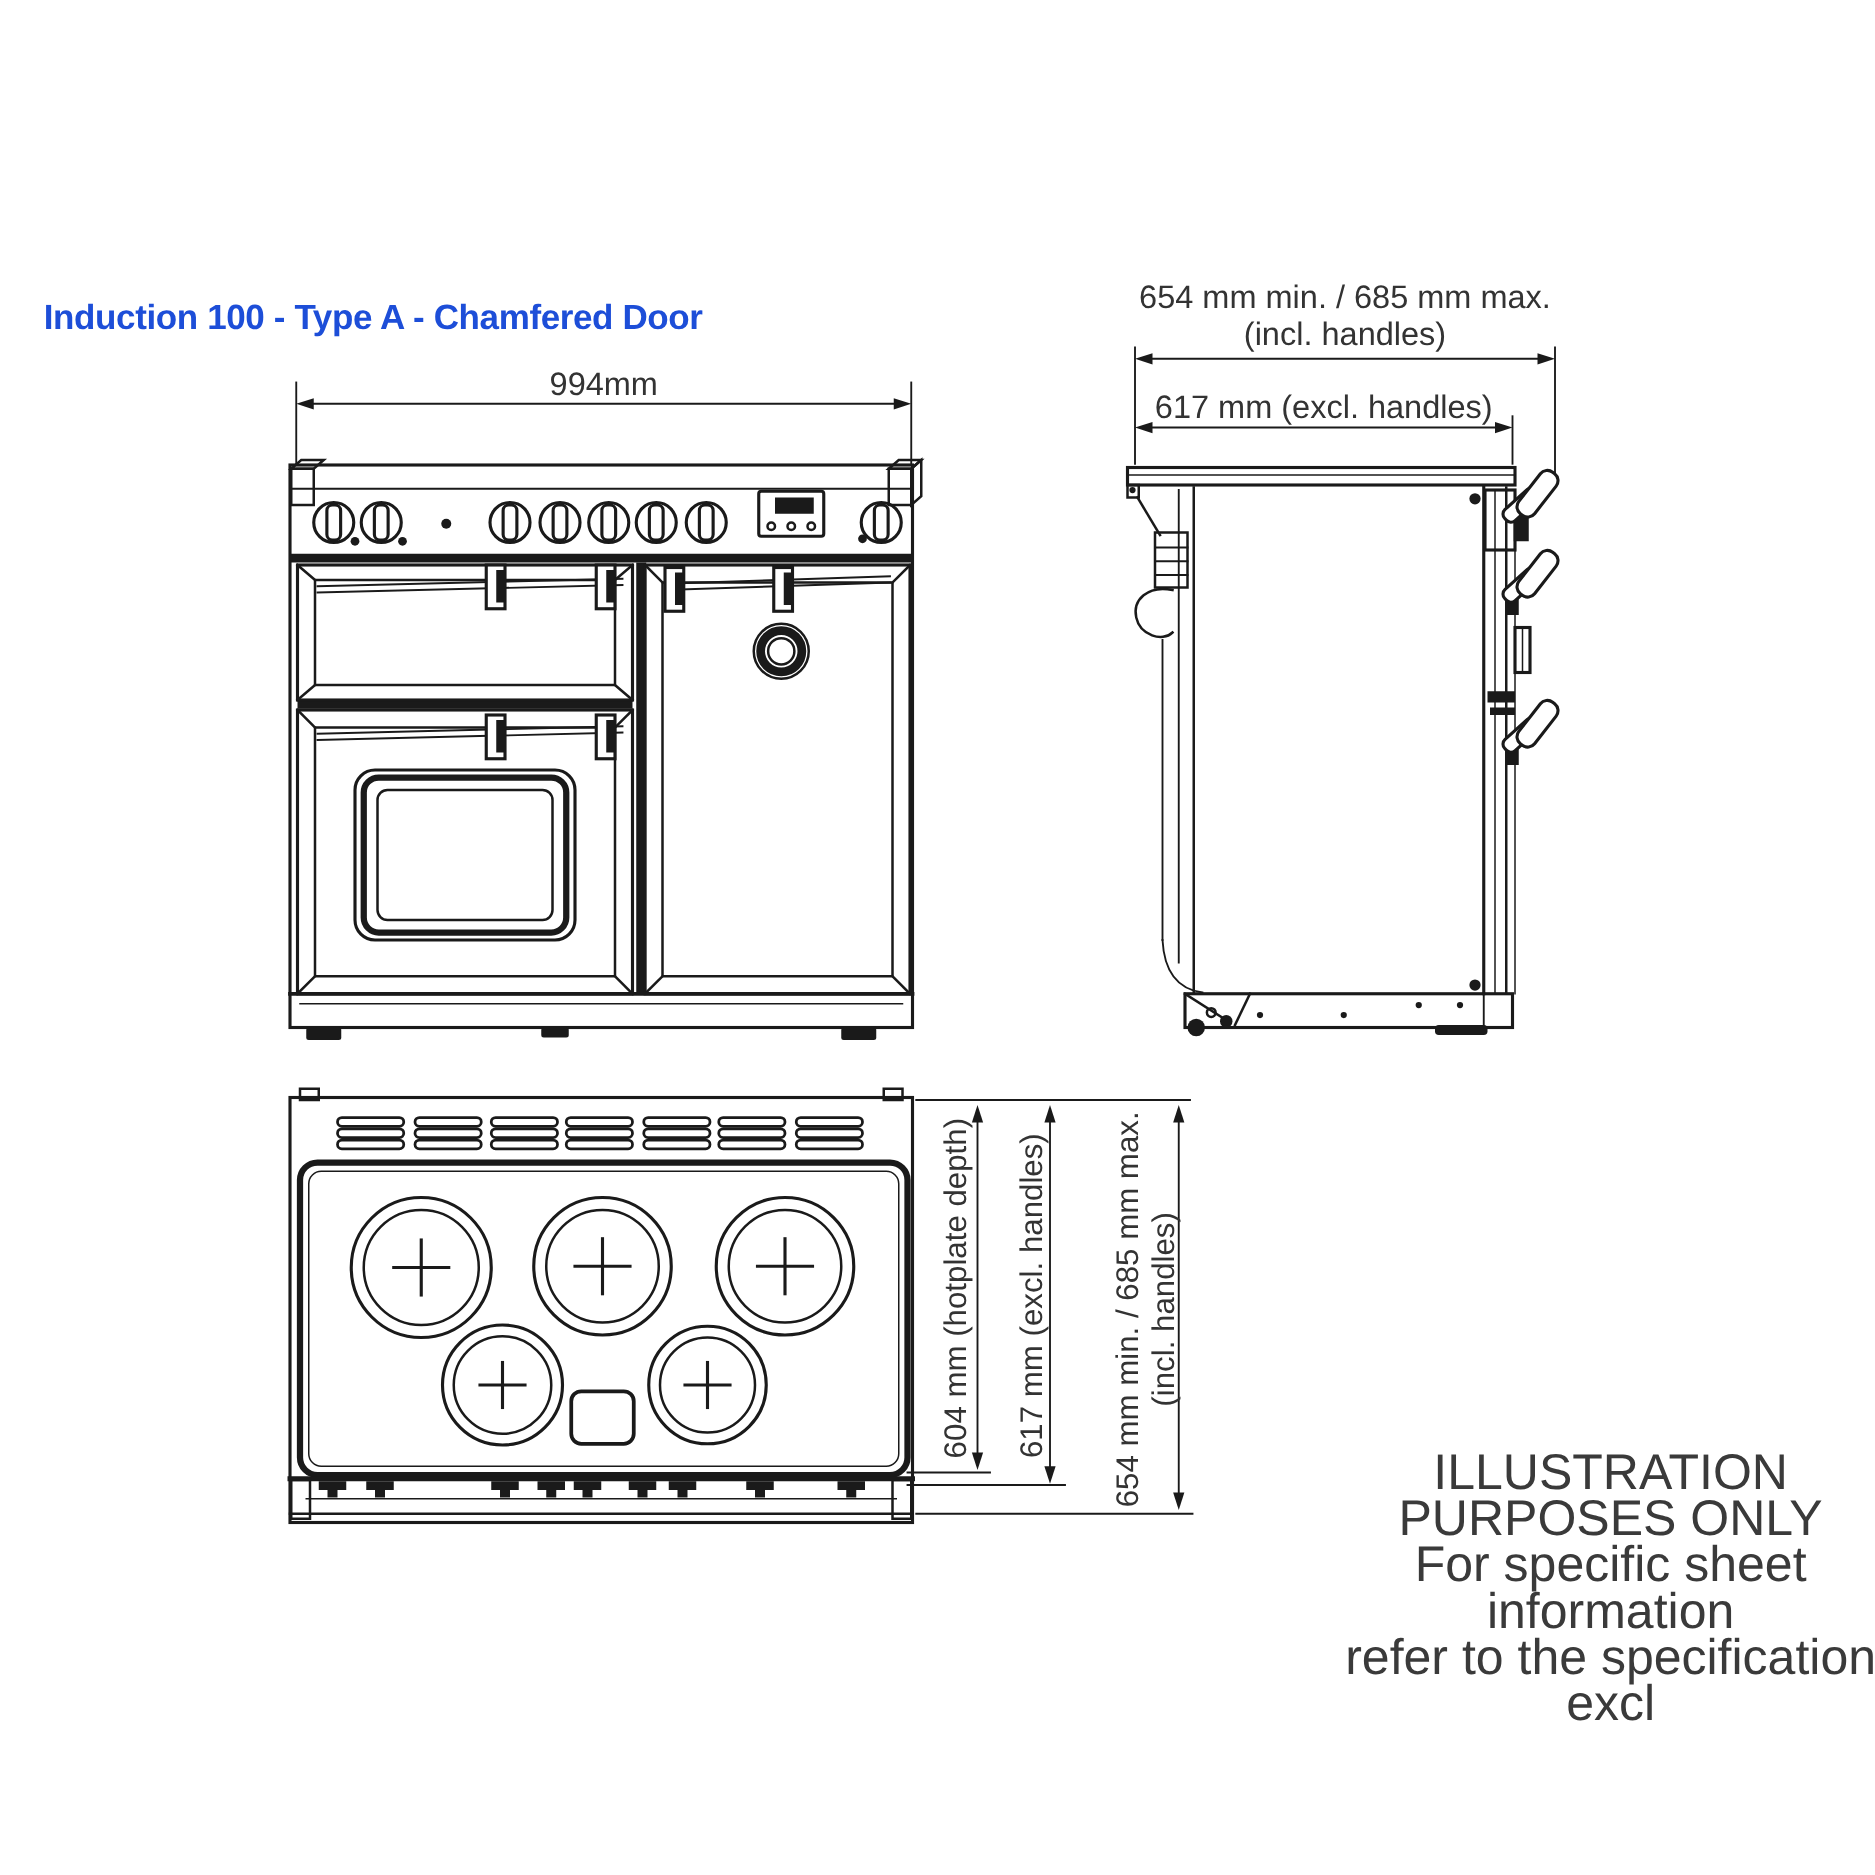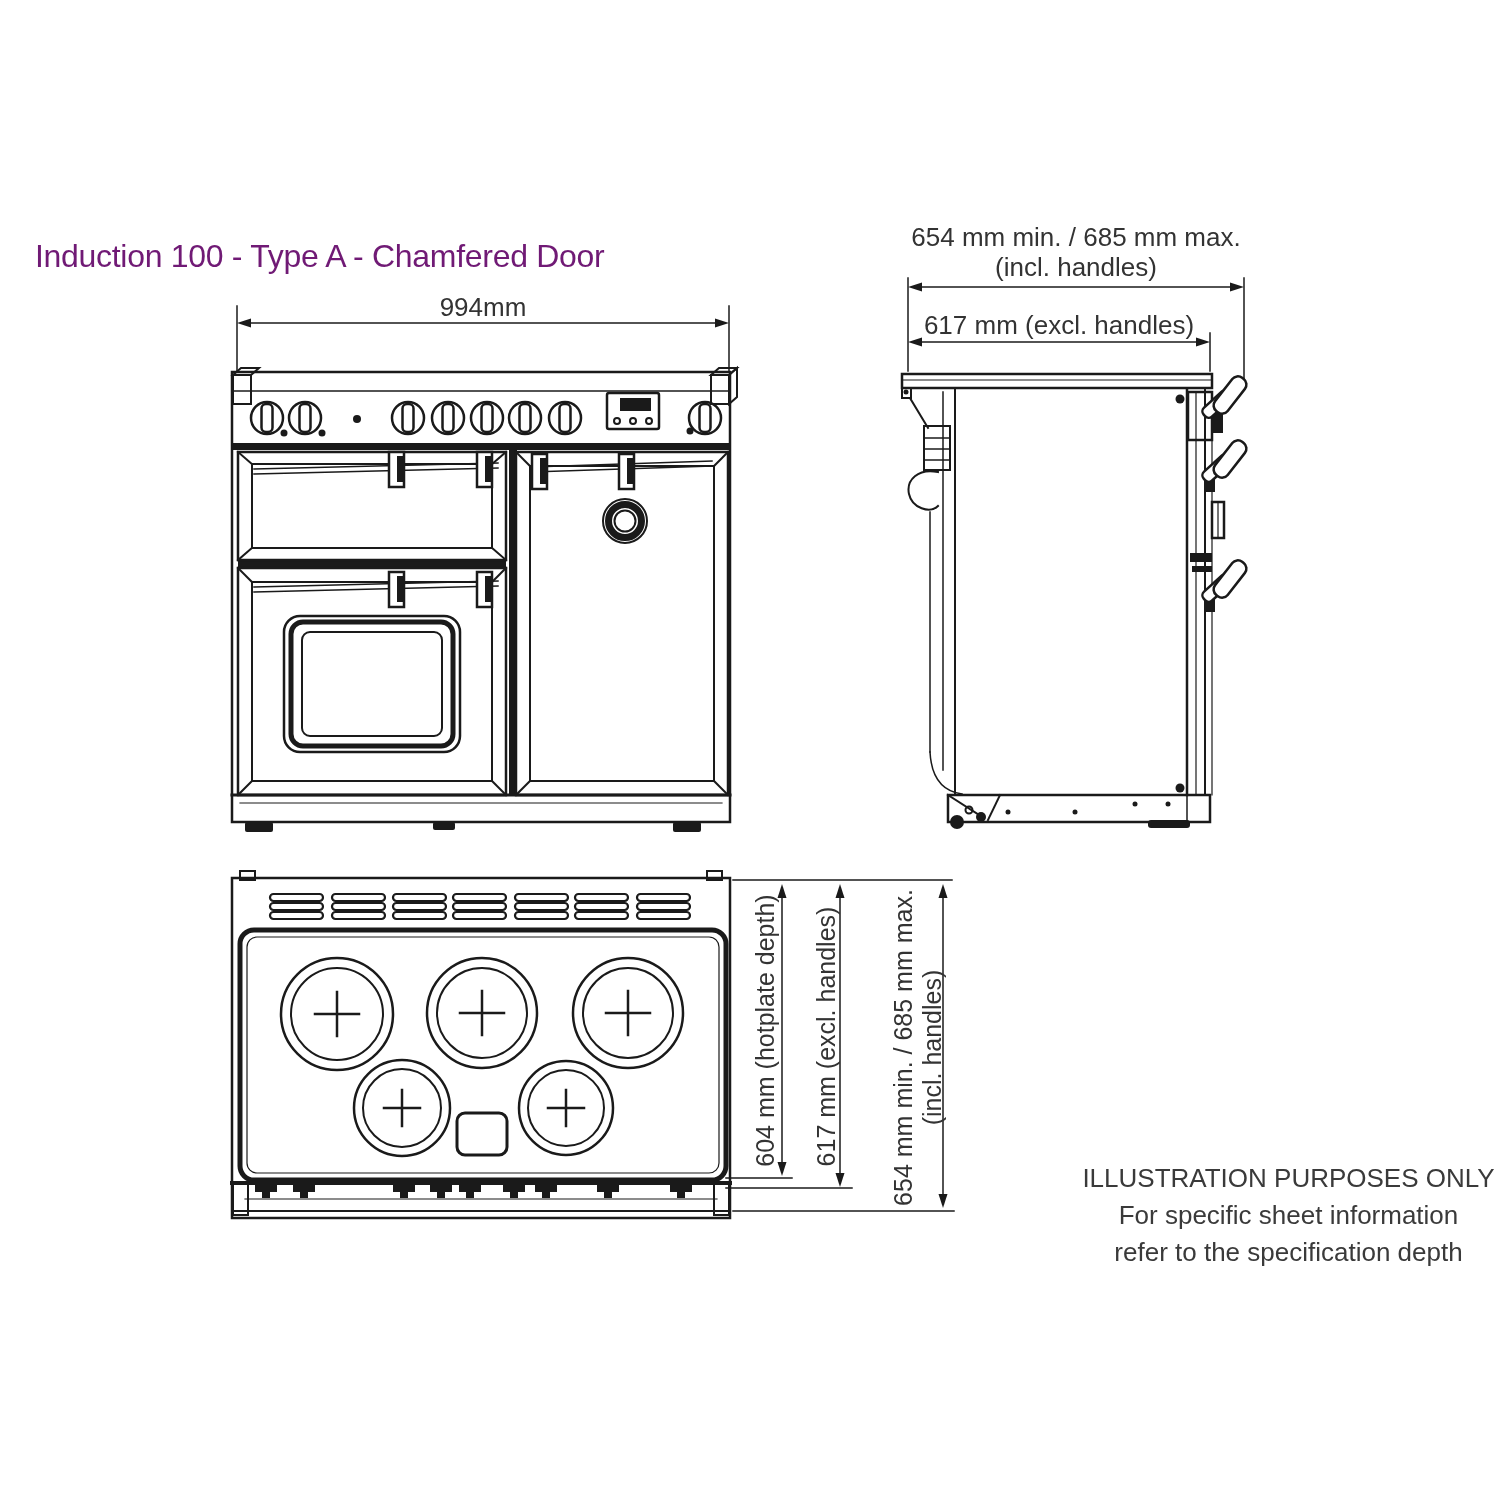--- a/index.html
+++ b/index.html
@@ -1,32 +1,32 @@
 <!DOCTYPE html>
 <html><head>
 <meta charset="utf-8">
 <style>
   html,body{margin:0;padding:0;background:#ffffff;}
   #canvas{position:relative;width:1500px;height:1500px;background:#ffffff;overflow:hidden;
           font-family:"Liberation Sans", sans-serif;}
   #lineart{position:absolute;left:0;top:0;}
   .txt{position:absolute;color:#2e2e2e;white-space:nowrap;}
-  .title{left:35px;top:238px;font-size:32px;font-weight:normal;letter-spacing:-0.3px;color:#701a75;}
+  .title{left:35px;top:238px;font-size:28px;font-weight:bold;letter-spacing:-0.3px;color:#1d4ed8;}
   .dim{font-size:26px;text-align:center;color:#333333;}
   .front-width{left:237px;top:292px;width:492px;}
   .side-incl-1{left:908px;top:222px;width:336px;}
   .side-incl-2{left:908px;top:252px;width:336px;}
   .side-excl{left:908px;top:310px;width:302px;}
   .rot{position:absolute;font-size:25px;color:#333333;text-align:center;
        transform:rotate(-90deg);transform-origin:center center;white-space:nowrap;}
   .top-604{left:555px;top:1016px;width:420px;}
   .top-617{left:616px;top:1022px;width:420px;}
   .top-654-1{left:683px;top:1033px;width:440px;}
   .top-654-2{left:712px;top:1033px;width:440px;}
-  .note{left:1076px;top:1160px;width:425px;font-size:26px;line-height:37px;text-align:center;
+  .note{left:1076px;top:1160px;width:425px;font-size:40px;line-height:37px;text-align:center;
         color:#3a3a3a;white-space:normal;}
 </style>
 </head>
 <body>
 
 <div id="canvas">
 
 <svg id="lineart" width="1500" height="1500" viewBox="0 0 1500 1500">
   <g stroke="#1a1a1a" fill="none" stroke-width="2" stroke-linecap="square">
 
@@ -378,16 +378,16 @@
 <div class="txt dim side-excl">617 mm (excl. handles)</div>
 
 <div class="rot top-604">604 mm (hotplate depth)</div>
 <div class="rot top-617">617 mm (excl. handles)</div>
 <div class="rot top-654-1">654 mm min. / 685 mm max.</div>
 <div class="rot top-654-2">(incl. handles)</div>
 
 <div class="txt note">
   <div>ILLUSTRATION PURPOSES ONLY</div>
   <div>For specific sheet information</div>
-  <div>refer to the specification depth</div>
+  <div>refer to the specification excl</div>
 </div>
 
 </div>
 
 </body></html>

